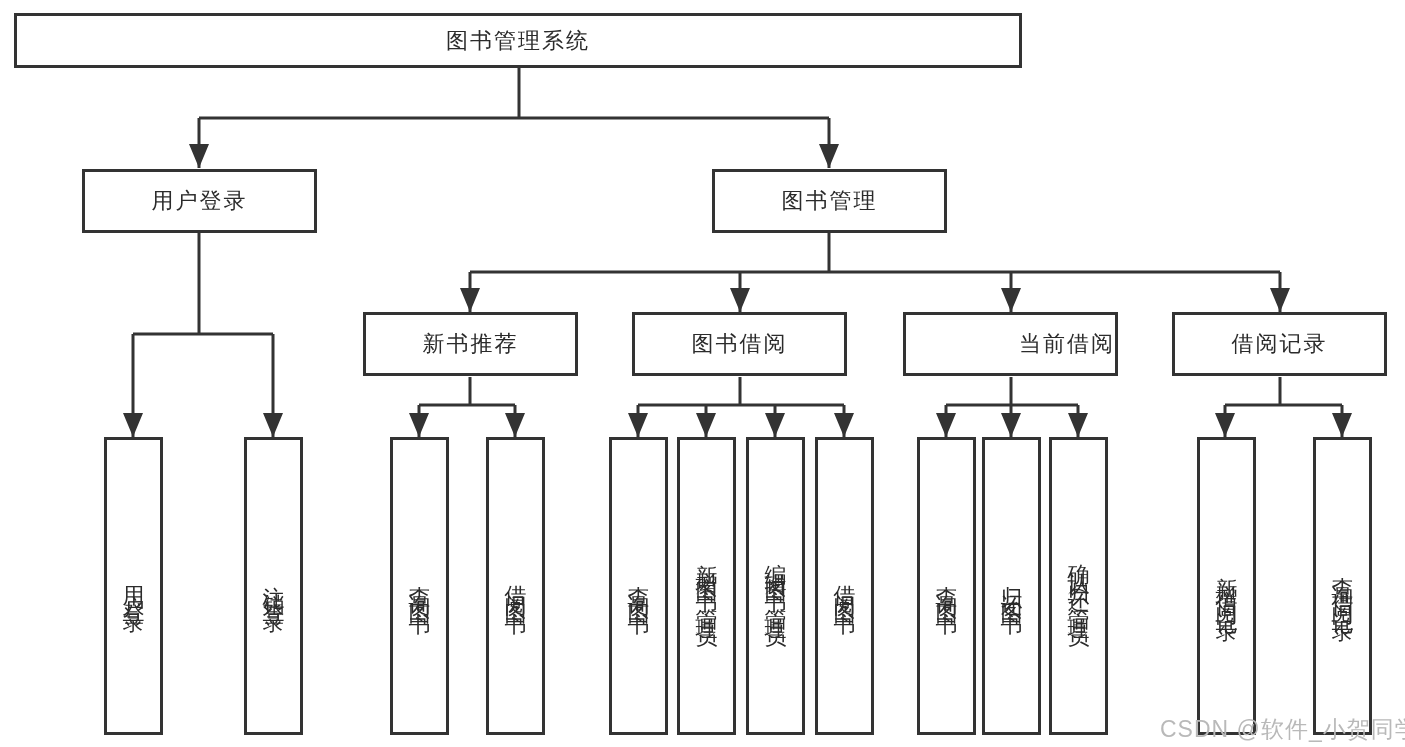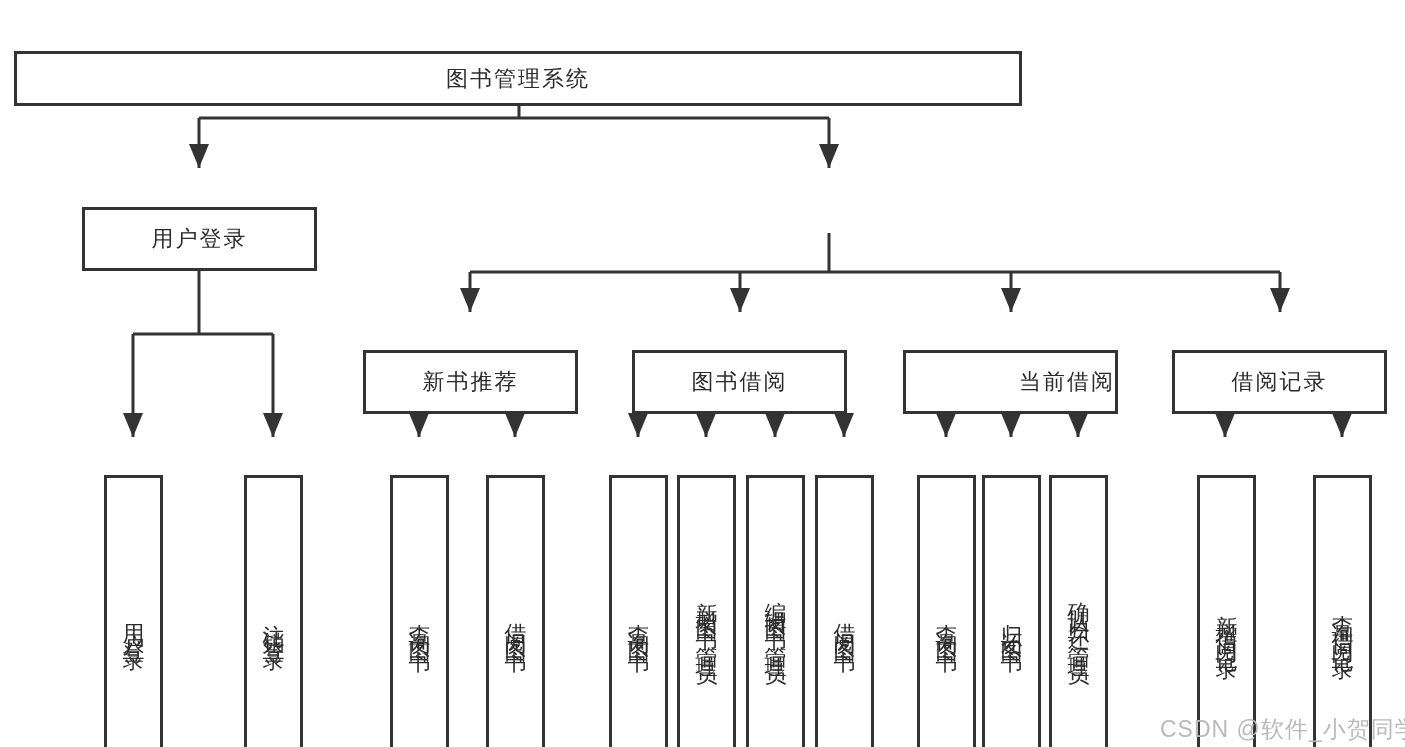--- a/index.html
+++ b/index.html
@@ -24,21 +24,20 @@
   .box {
     position: absolute;
     box-sizing: border-box;
     background: #ffffff;
     border: 3px solid #333333;
     display: flex;
     align-items: center;
     justify-content: center;
     color: #2b2b2b;
     z-index: 2;
-    margin-top: 38px;
   }
   .h-label {
     font-size: 22px;
     letter-spacing: 2px;
     white-space: nowrap;
   }
   .vtext {
     writing-mode: vertical-rl;
     text-orientation: mixed;
     font-size: 22px;
@@ -97,20 +96,23 @@
       M1332 413 L1352 413 L1342 437 Z"></path>
   </svg>
 
   <div class="box root">
     <span class="h-label">图书管理系统</span>
   </div>
 
   <div class="box lvl1" style="left:82px;">
     <span class="h-label">用户登录</span>
   </div>
+  <div class="box lvl1" style="left:712px;">
+    <span class="h-label">图书管理</span>
+  </div>
 
   <div class="box lvl2" style="left:363px;">
     <span class="h-label">新书推荐</span>
   </div>
   <div class="box lvl2" style="left:632px;">
     <span class="h-label">图书借阅</span>
   </div>
   <div class="box lvl2" style="left:903px;justify-content:flex-end;">
     <span class="h-label">当前借阅</span>
   </div>

